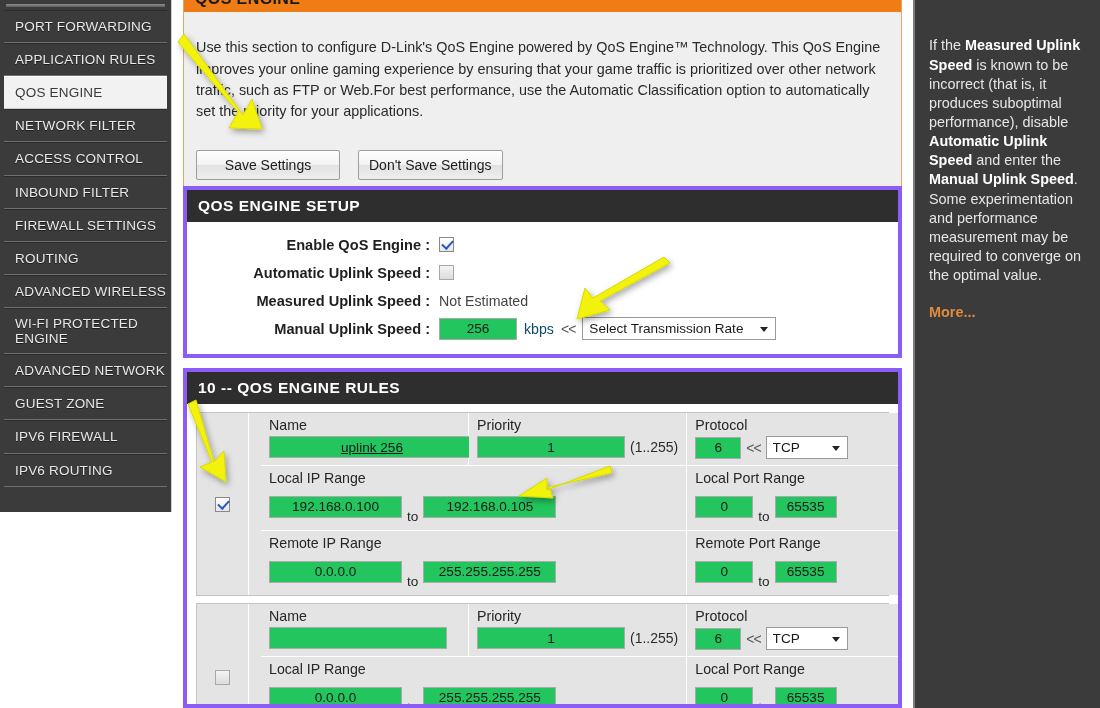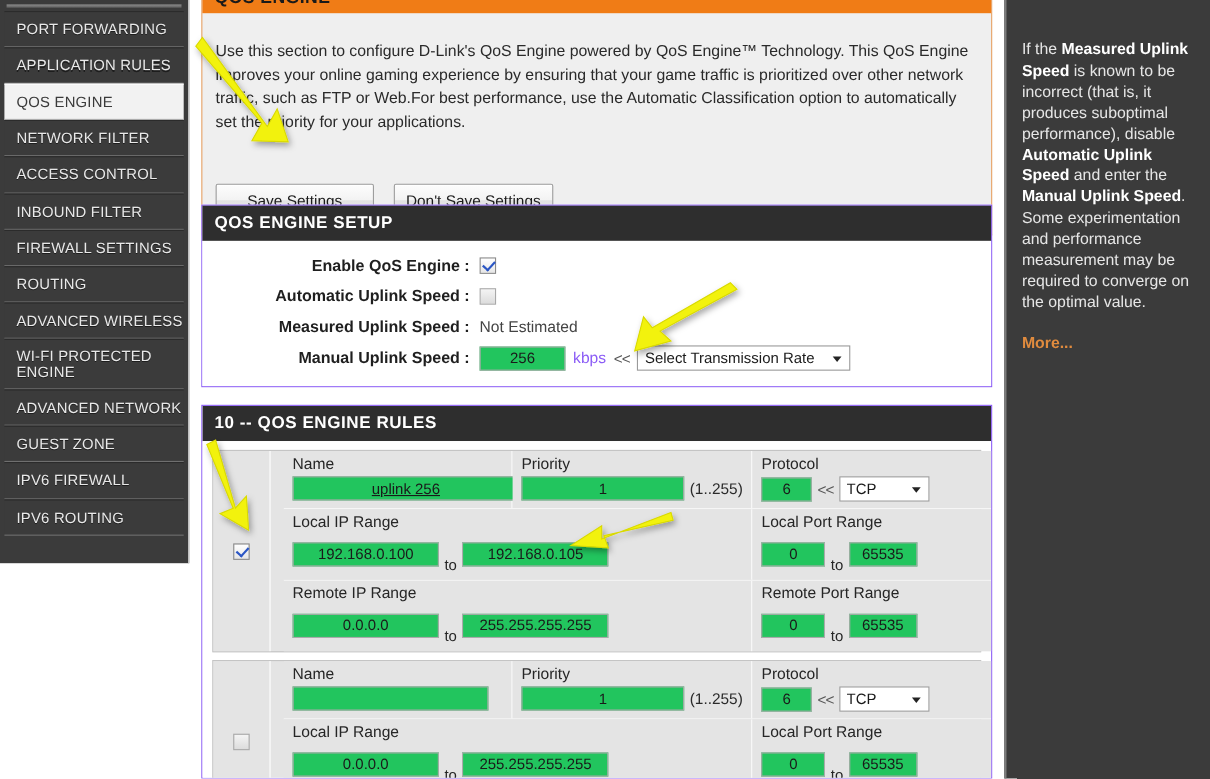--- a/index.html
+++ b/index.html
@@ -99,29 +99,28 @@
     background: linear-gradient(#fdfdfd 0%, #f3f3f3 48%, #e2e2e2 52%, #eeeeee 100%);
     border: 1px solid #9d9d9d;
     border-radius: 2px;
     color: #1c1c1c;
     font-size: 14px;
     padding: 6px 10px;
     min-width: 144px;
     text-align: center;
     cursor: pointer;
     box-shadow: inset 0 1px 0 #ffffff;
-    margin-top: 17px;
   }
 
   
   .section {
     position: absolute;
     width: 719px;
     background: #ffffff;
-    border: 1px solid #8b5cf6;
+    border: 4px solid #8b5cf6;
   }
   .section-head {
     background: #2e2e2e;
     color: #ffffff;
     font-size: 15.5px;
     font-weight: bold;
     letter-spacing: 0.5px;
     padding: 7px 0 7px 11px;
   }
   .section-body { padding: 10px 0 10px 0; background: #ffffff; }
@@ -172,21 +171,21 @@
     border: 1px solid #aaaaaa;
     font-size: 13.6px;
     color: #1a1a1a;
     padding: 2px 4px;
     height: 22px;
     line-height: 16px;
     font-family: "Liberation Sans", sans-serif;
     text-align: center;
   }
   .static-val { font-size: 14.2px; color: #444444; }
-  .unit { font-size: 14.2px; color: #8b5cf6; }
+  .unit { font-size: 14.2px; color: #0c4a6e; }
   .arrows-lt { font-size: 14px; color: #555555; letter-spacing: -1px; }
 
   .sel {
     appearance: none;
     background: #ffffff;
     border: 1px solid #9a9a9a;
     font-size: 13.6px;
     color: #1a1a1a;
     padding: 2px 24px 2px 6px;
     height: 23px;

